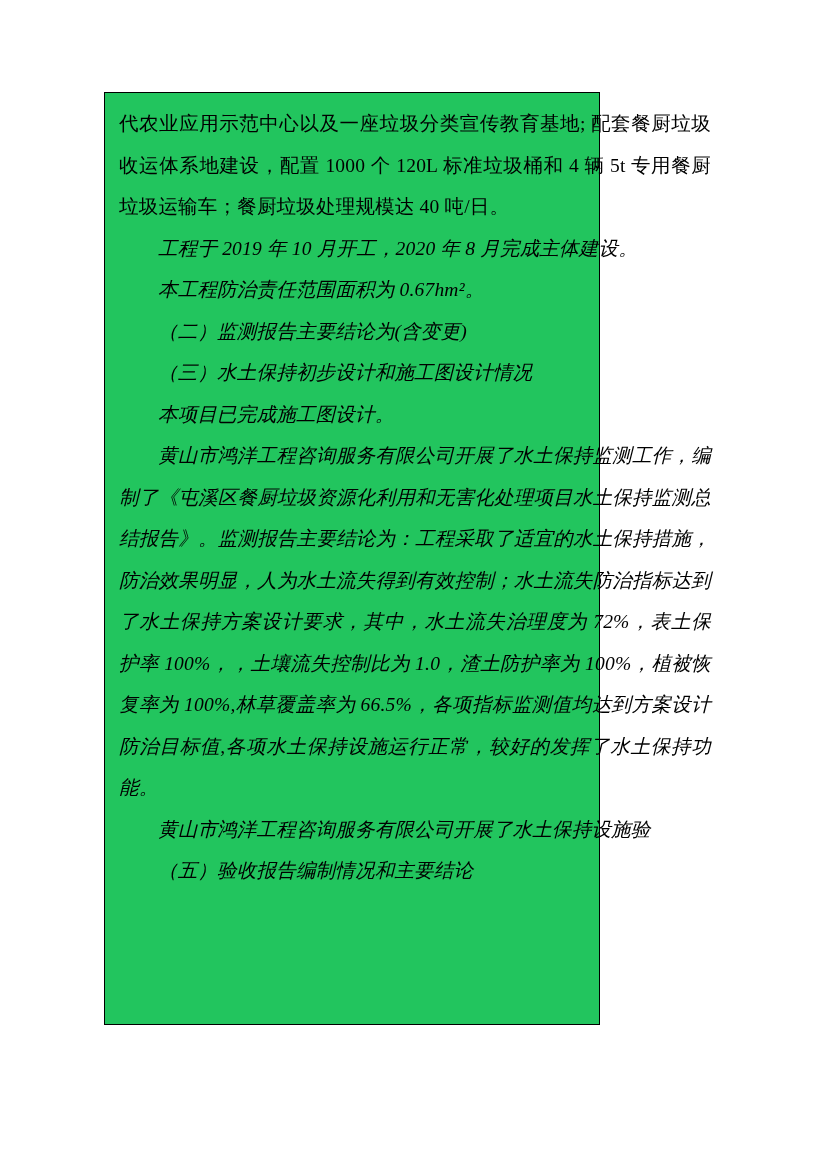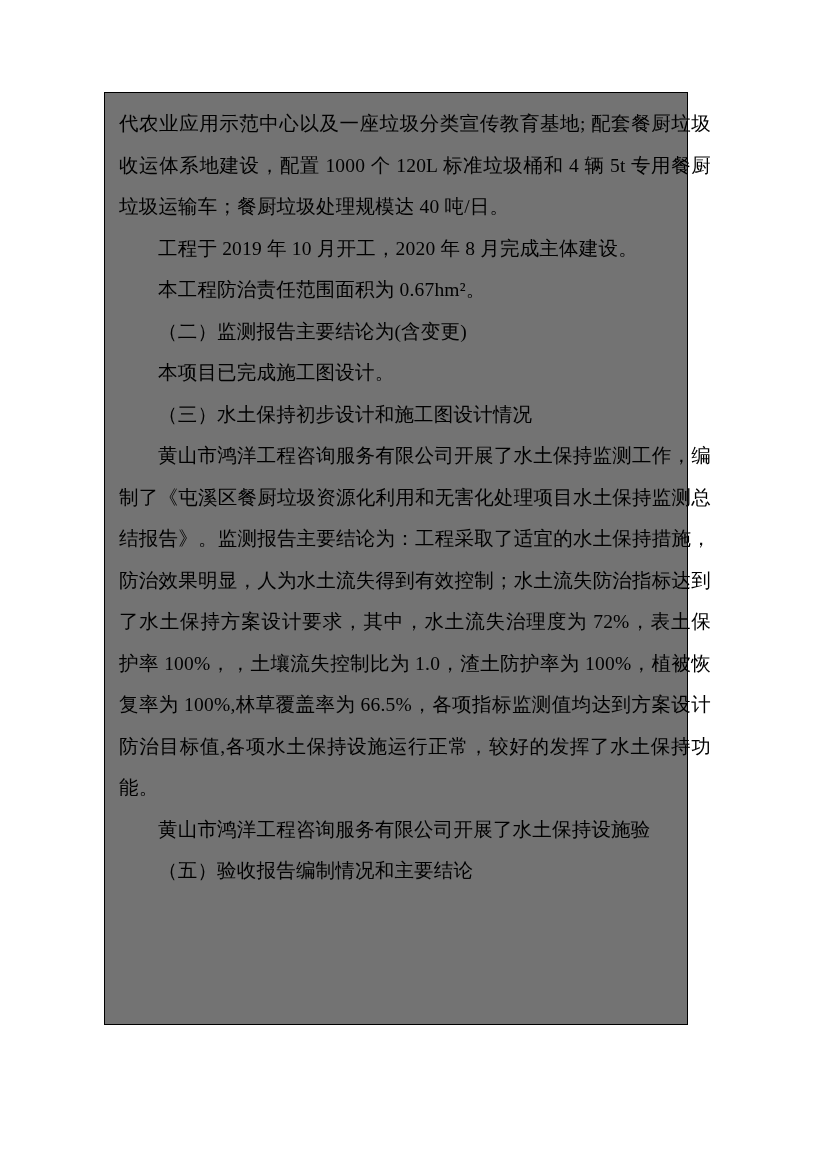--- a/index.html
+++ b/index.html
@@ -20,57 +20,58 @@
     left: 0; top: 0;
     width: 827px;
     height: 1169px;
     background: #fff;
   }
   
   .doc-frame {
     position: absolute;
     left: 104px;
     top: 92px;
-    width: 584px;
+    width: 496px;
     height: 933px;
     border: 1px solid #000;
     box-sizing: border-box;
-    background: #737373;
+    background: #22c55e;
   }
   .doc-body {
     position: absolute;
     left: 0;
     top: 0;
     width: 620px;
     padding: 10px 14px 0 14px;
     box-sizing: border-box;
   }
   p.para {
     margin: 0;
     font-size: 19.5px;
     line-height: 41.5px;
     letter-spacing: 0.2px;
     text-align: justify;
     text-justify: inter-ideograph;
     white-space: normal;
   }
   p.indent {
     text-indent: 2em;
+    font-style: italic;
   }
 </style>
 </head>
 <body>
 
 <div class="page">
   <div class="doc-frame">
     <div class="doc-body">
       <p class="para">代农业应用示范中心以及一座垃圾分类宣传教育基地; 配套餐厨垃圾收运体系地建设，配置 1000 个 120L 标准垃圾桶和 4 辆 5t 专用餐厨垃圾运输车；餐厨垃圾处理规模达 40 吨/日。</p>
       <p class="para indent">工程于 2019 年 10 月开工，2020 年 8 月完成主体建设。</p>
       <p class="para indent">本工程防治责任范围面积为 0.67hm²。</p>
       <p class="para indent">（二）监测报告主要结论为(含变更)</p>
+      <p class="para indent">（三）水土保持初步设计和施工图设计情况</p>
       <p class="para indent">本项目已完成施工图设计。</p>
-      <p class="para indent">（三）水土保持初步设计和施工图设计情况</p>
       <p class="para indent">黄山市鸿洋工程咨询服务有限公司开展了水土保持监测工作，编制了《屯溪区餐厨垃圾资源化利用和无害化处理项目水土保持监测总结报告》。监测报告主要结论为：工程采取了适宜的水土保持措施，防治效果明显，人为水土流失得到有效控制；水土流失防治指标达到了水土保持方案设计要求，其中，水土流失治理度为 72%，表土保护率 100%，，土壤流失控制比为 1.0，渣土防护率为 100%，植被恢复率为 100%,林草覆盖率为 66.5%，各项指标监测值均达到方案设计防治目标值,各项水土保持设施运行正常，较好的发挥了水土保持功能。</p>
       <p class="para indent">黄山市鸿洋工程咨询服务有限公司开展了水土保持设施验</p>
       <p class="para indent">（五）验收报告编制情况和主要结论</p>
     </div>
   </div>
 </div>
 
 </body></html>

